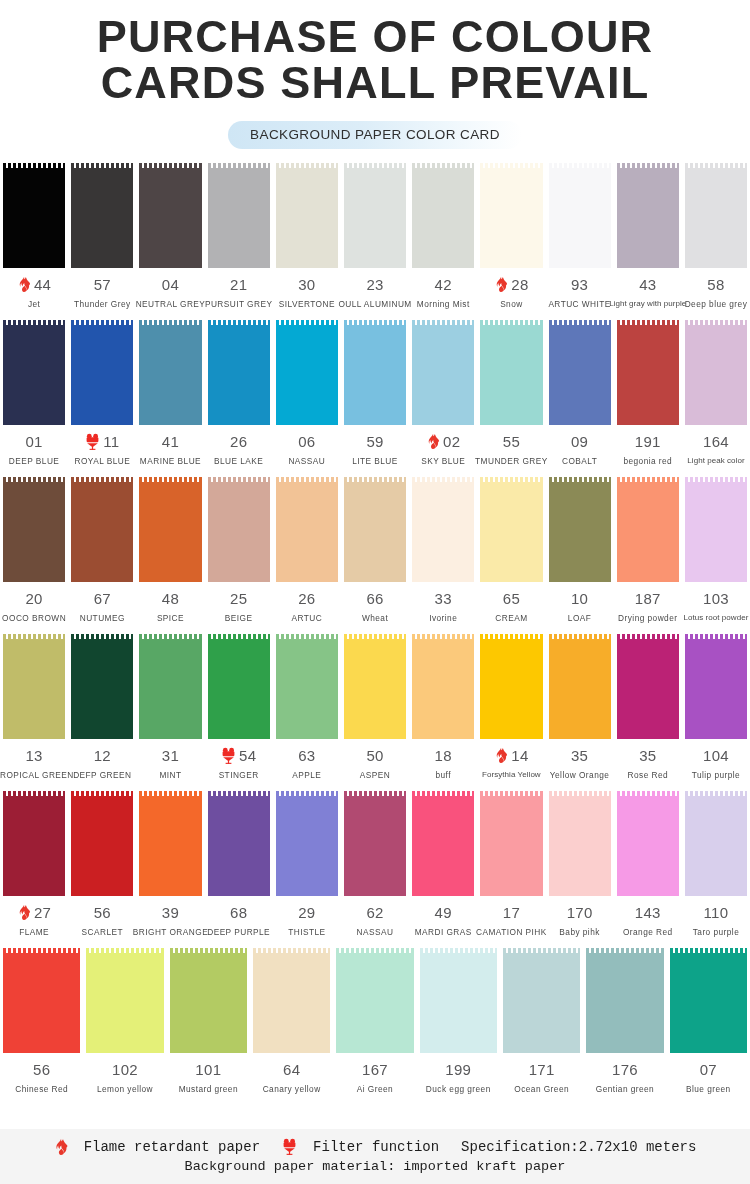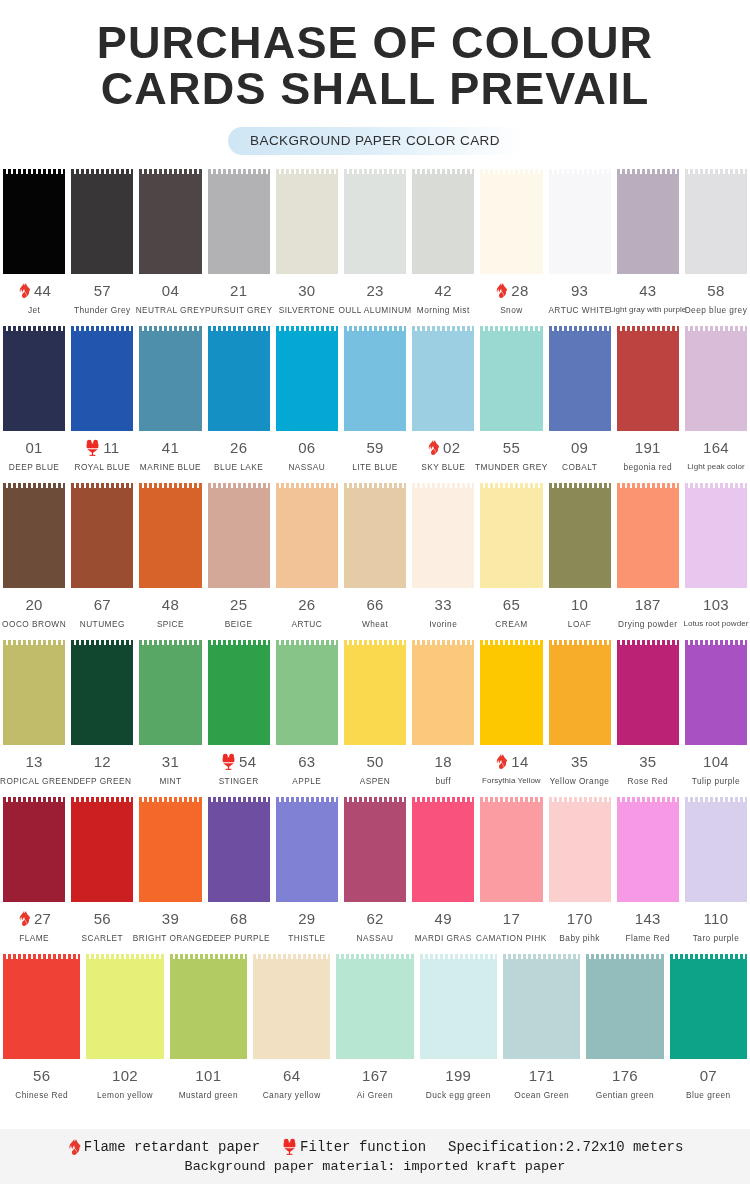--- a/index.html
+++ b/index.html
@@ -13,21 +13,21 @@
 
   
   .header{padding-top:14px;text-align:center;}
   .title{
     font-family:"Liberation Sans", sans-serif;
     font-weight:700;
     font-size:45px;
     line-height:46px;
     letter-spacing:1.2px;
     color:#2b2b2b;
-    margin:6px auto;
+    margin:0 auto;
     width:700px;
   }
   .title .l2{display:block;}
   .badge-wrap{margin-top:15px;text-align:center;}
   .badge{
     display:inline-block;
     padding:6px 22px 7px 22px;
     border-radius:14px;
     background:linear-gradient(90deg,#cfe6f5 0%,#dcedf8 45%,#f2f9fd 80%,#ffffff 100%);
     font-size:13.5px;
@@ -124,21 +124,21 @@
   .f-line1{
     display:flex;
     justify-content:center;
     align-items:center;
     gap:6px;
     font-family:"Liberation Mono", monospace;
     font-size:14px;
     color:#1d1d1d;
     letter-spacing:0px;
   }
-  .f-line1 .seg{display:flex;align-items:center;gap:3px;}
+  .f-line1 .seg{display:flex;align-items:center;gap:16px;}
   .f-line1 .spacer{width:10px;}
   .f-line2{
     margin-top:4px;
     font-family:"Liberation Mono", monospace;
     font-size:13.5px;
     color:#1d1d1d;
   }
 </style>
 </head>
 <body>
@@ -1068,21 +1068,21 @@
             <div class="swatch">
               <div class="fill" style="background: rgb(246, 154, 230);"></div>
               <div class="teeth" style="background: repeating-linear-gradient(90deg, rgb(246, 154, 230) 0px, rgb(246, 154, 230) 3px, transparent 3px, transparent 5px);"></div>
             </div>
           </div>
           <div class="meta">
             <div class="numline">
               <span class="num">143</span>
             </div>
             <div class="nameline">
-              <span class="cname">Flame Red</span>
+              <span class="cname">Orange Red</span>
             </div>
           </div>
         </div>
         <div class="cell">
           <div class="swatch-box">
             <div class="swatch">
               <div class="fill" style="background: rgb(216, 207, 236);"></div>
               <div class="teeth" style="background: repeating-linear-gradient(90deg, rgb(216, 207, 236) 0px, rgb(216, 207, 236) 3px, transparent 3px, transparent 5px);"></div>
             </div>
           </div>

